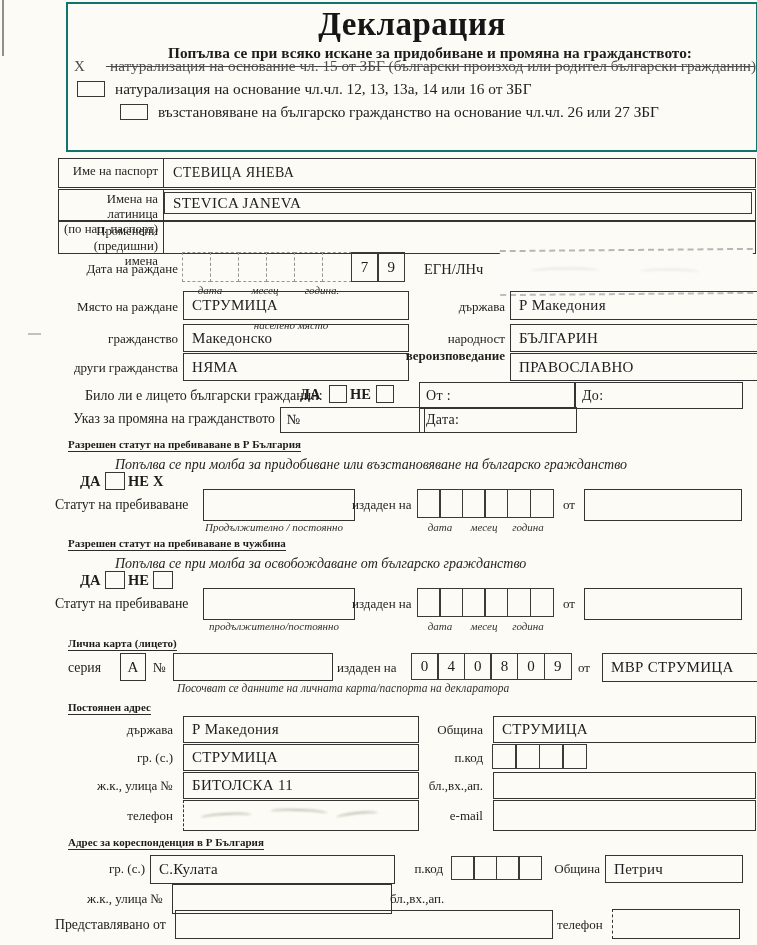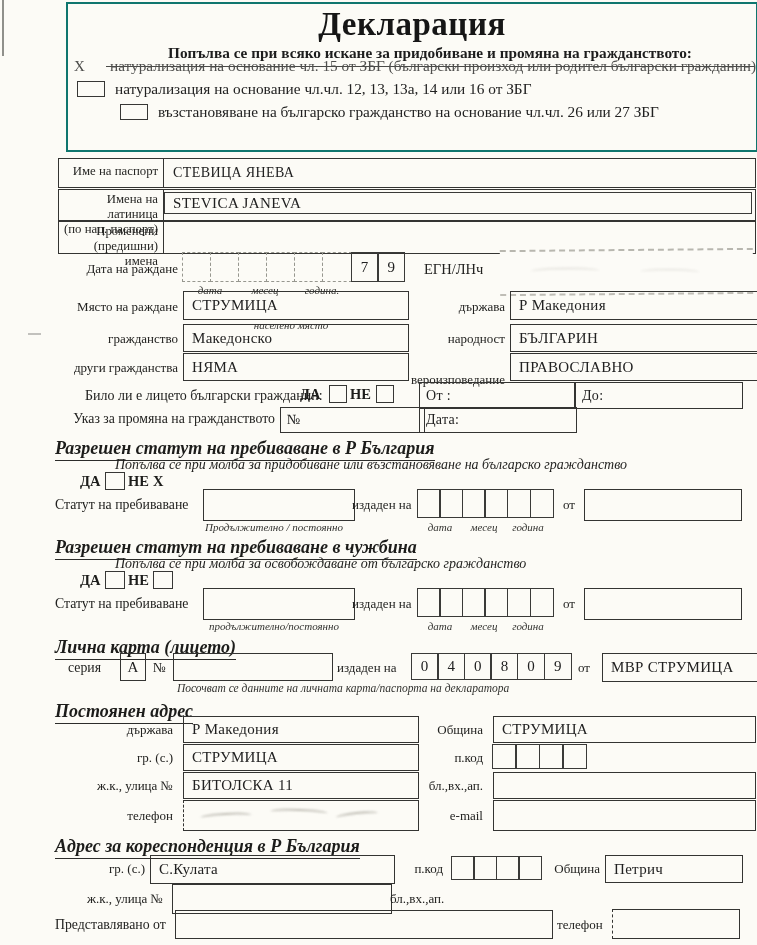--- a/index.html
+++ b/index.html
@@ -17,21 +17,21 @@
   .faint { color:#4e4e4c; }
   .nrow { position:absolute; border:1.5px solid #34343２; border:1.5px solid #343432; display:flex; background:transparent; }
   .nlab { width:99px; border-right:1.4px solid #343432; text-align:right; padding:2px 5px 0 0; font-size:12.8px; line-height:1.18; color:#262624; flex:none; }
   .nval { flex:1; display:flex; align-items:center; padding-left:9px; font-size:14px; letter-spacing:.4px; }
   .innerbox { position:absolute; left:103px; top:2px; right:3px; height:20px; border:1.3px solid #3a3a38; display:flex; align-items:center; padding-left:8px; font-size:15px; letter-spacing:.4px; }
   .lbl { position:absolute; font-size:13px; color:#222220; white-space:nowrap; }
   .r { text-align:right; }
   .box { position:absolute; border:1.4px solid #343432; display:flex; align-items:center; padding-left:8px; font-size:15px; letter-spacing:.3px; background:transparent; }
   .cap { position:absolute; font-style:italic; font-size:11px; color:#32322f; white-space:nowrap; }
   .capc { text-align:center; }
-  .hd { position:absolute; font-weight:bold; font-style:italic; font-size:18px; border-bottom:1.7px solid #2c2c2a; padding-bottom:1px; color:#1c1c1a; white-space:nowrap; }
+  .hd { position:absolute; font-weight:bold; font-size:11px; border-bottom:1.7px solid #2c2c2a; padding-bottom:1px; color:#1c1c1a; white-space:nowrap;margin-left:13px; }
   .note { position:absolute; font-style:italic; font-size:14px; color:#232321; white-space:nowrap; }
   .yn { position:absolute; font-weight:bold; font-size:14.5px; color:#1d1d1b; }
   .cb { position:absolute; border:1.5px solid #37373５; border:1.5px solid #373735; }
   .cells { position:absolute; display:flex; }
   .cell { border:1.4px solid #3a3a38; margin-left:-1.4px; display:flex; align-items:center; justify-content:center; font-size:15px; }
   .cell.dash { border:1px dashed #97978f; margin-left:-1px; }
   .redaction { position:absolute; background:#fcfbf7; border-top:2px dashed rgba(130,128,118,.55); border-bottom:2px dashed rgba(130,128,118,.5); transform:rotate(-.5deg); }
   .smudge { position:absolute; border-top:2.6px solid rgba(108,102,90,.42); height:5px; border-radius:50%; filter:blur(1.2px); }
   .artifact { position:absolute; background:#56565２; background:#565652; opacity:.65; }
 </style>
@@ -111,21 +111,21 @@
   <div class="lbl r" style="left:425px;top:299px;width:80px;">държава</div>
   <div class="box" style="left:510px;top:291px;width:244px;height:27px;">Р Македония</div>
 
   <div class="lbl r" style="left:50px;top:331px;width:128px;">гражданство</div>
   <div class="box" style="left:183px;top:324px;width:216px;height:26px;">Македонско</div>
   <div class="lbl r" style="left:420px;top:331px;width:85px;">народност</div>
   <div class="box" style="left:510px;top:324px;width:244px;height:26px;">БЪЛГАРИН</div>
 
   <div class="lbl r" style="left:40px;top:360px;width:138px;">други гражданства</div>
   <div class="box" style="left:183px;top:353px;width:216px;height:26px;">НЯМА</div>
-  <div class="lbl r" style="left:390px;top:372px;width:115px;">вероизповедание</div>
+  <div class="lbl r" style="left:390px;top:348px;width:115px;font-weight:bold;">вероизповедание</div>
   <div class="box" style="left:510px;top:353px;width:244px;height:26px;">ПРАВОСЛАВНО</div>
 
   <div class="lbl" style="left:85px;top:388px;font-size:14px;">Било ли е лицето български гражданин:</div>
   <div class="yn" style="left:300px;top:386px;">ДА</div>
   <div class="cb" style="left:329px;top:385px;width:16px;height:16px;"></div>
   <div class="yn" style="left:350px;top:386px;">НЕ</div>
   <div class="cb" style="left:376px;top:385px;width:16px;height:16px;"></div>
   <div class="box" style="left:419px;top:382px;width:148px;height:25px;padding-left:6px;font-size:14px;">
     <span>От :</span>
   </div>

